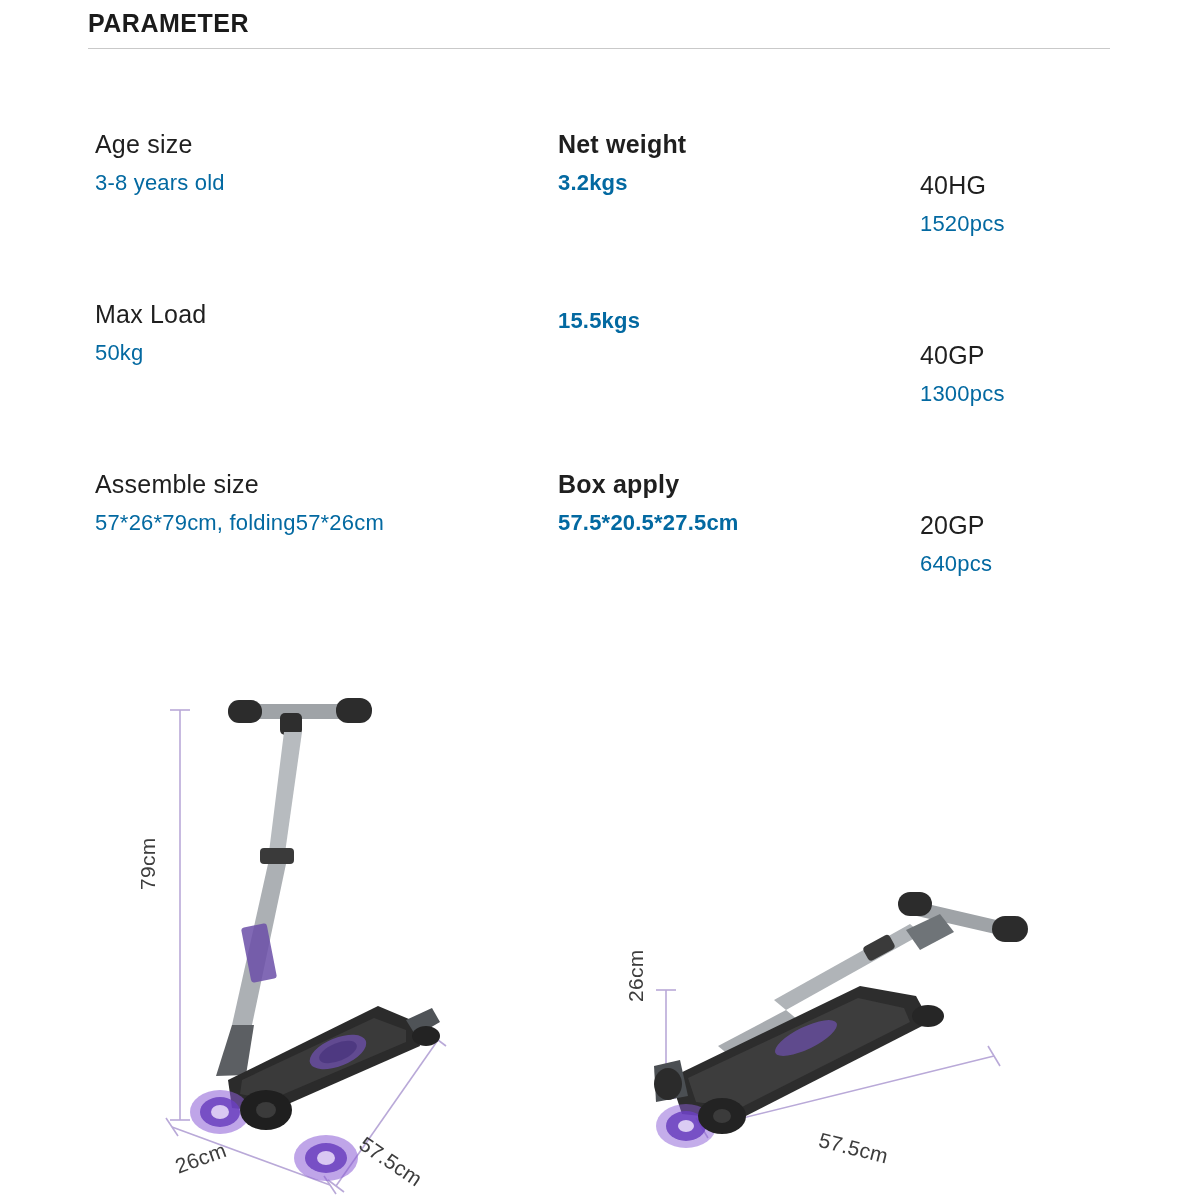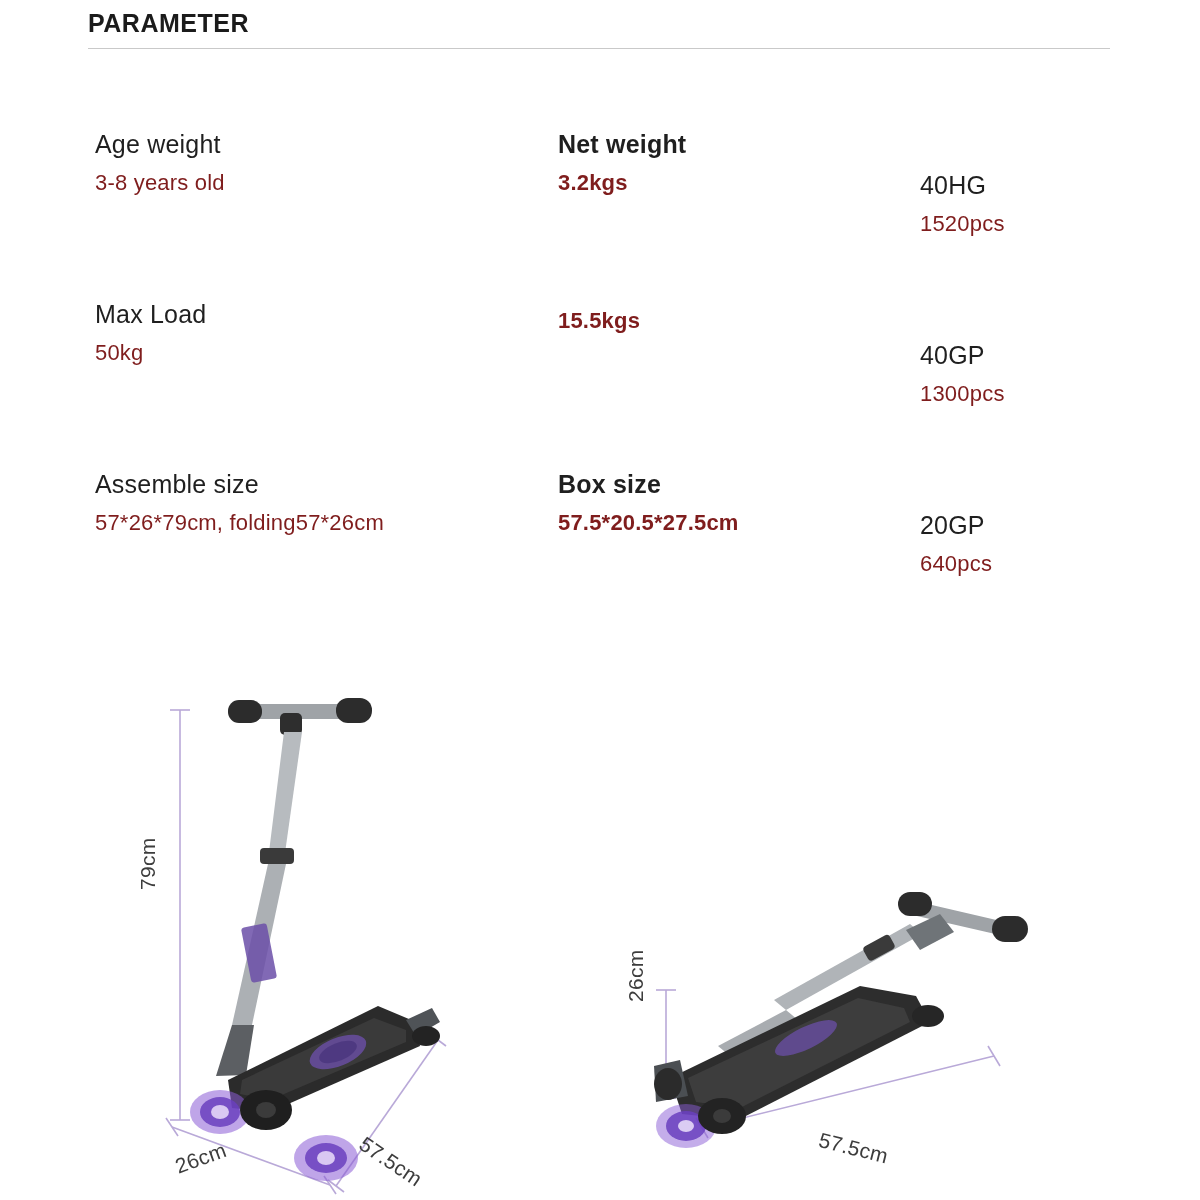--- a/index.html
+++ b/index.html
@@ -57,21 +57,21 @@
   .spec-cell.c3 { width: 185px; margin-top: 41px; }
 
   .spec-label {
     font-size: 25px;
     color: #1f1f1f;
     line-height: 32px;
     letter-spacing: 0.2px;
   }
   .spec-value {
     font-size: 22px;
-    color: #7f1d1d;
+    color: #0369a1;
     line-height: 30px;
     margin-top: 8px;
     letter-spacing: 0.2px;
   }
 
   
   .figures {
     position: absolute;
     left: 0;
     top: 640px;
@@ -132,21 +132,21 @@
 
   <div class="header">
     <div class="header-title">PARAMETER</div>
     <div class="header-rule"></div>
   </div>
 
   <div class="spec-grid">
 
     <div class="spec-row">
       <div class="spec-cell c1">
-        <div class="spec-label">Age weight</div>
+        <div class="spec-label">Age size</div>
         <div class="spec-value">3-8 years old</div>
       </div>
       <div class="spec-cell c2">
         <div class="spec-label">Net weight</div>
         <div class="spec-value">3.2kgs</div>
       </div>
       <div class="spec-cell c3">
         <div class="spec-label">40HG</div>
         <div class="spec-value">1520pcs</div>
       </div>
@@ -165,21 +165,21 @@
         <div class="spec-value">1300pcs</div>
       </div>
     </div>
 
     <div class="spec-row">
       <div class="spec-cell c1">
         <div class="spec-label">Assemble size</div>
         <div class="spec-value">57*26*79cm, folding57*26cm</div>
       </div>
       <div class="spec-cell c2">
-        <div class="spec-label">Box size</div>
+        <div class="spec-label">Box apply</div>
         <div class="spec-value">57.5*20.5*27.5cm</div>
       </div>
       <div class="spec-cell c3">
         <div class="spec-label">20GP</div>
         <div class="spec-value">640pcs</div>
       </div>
     </div>
 
   </div>
 

